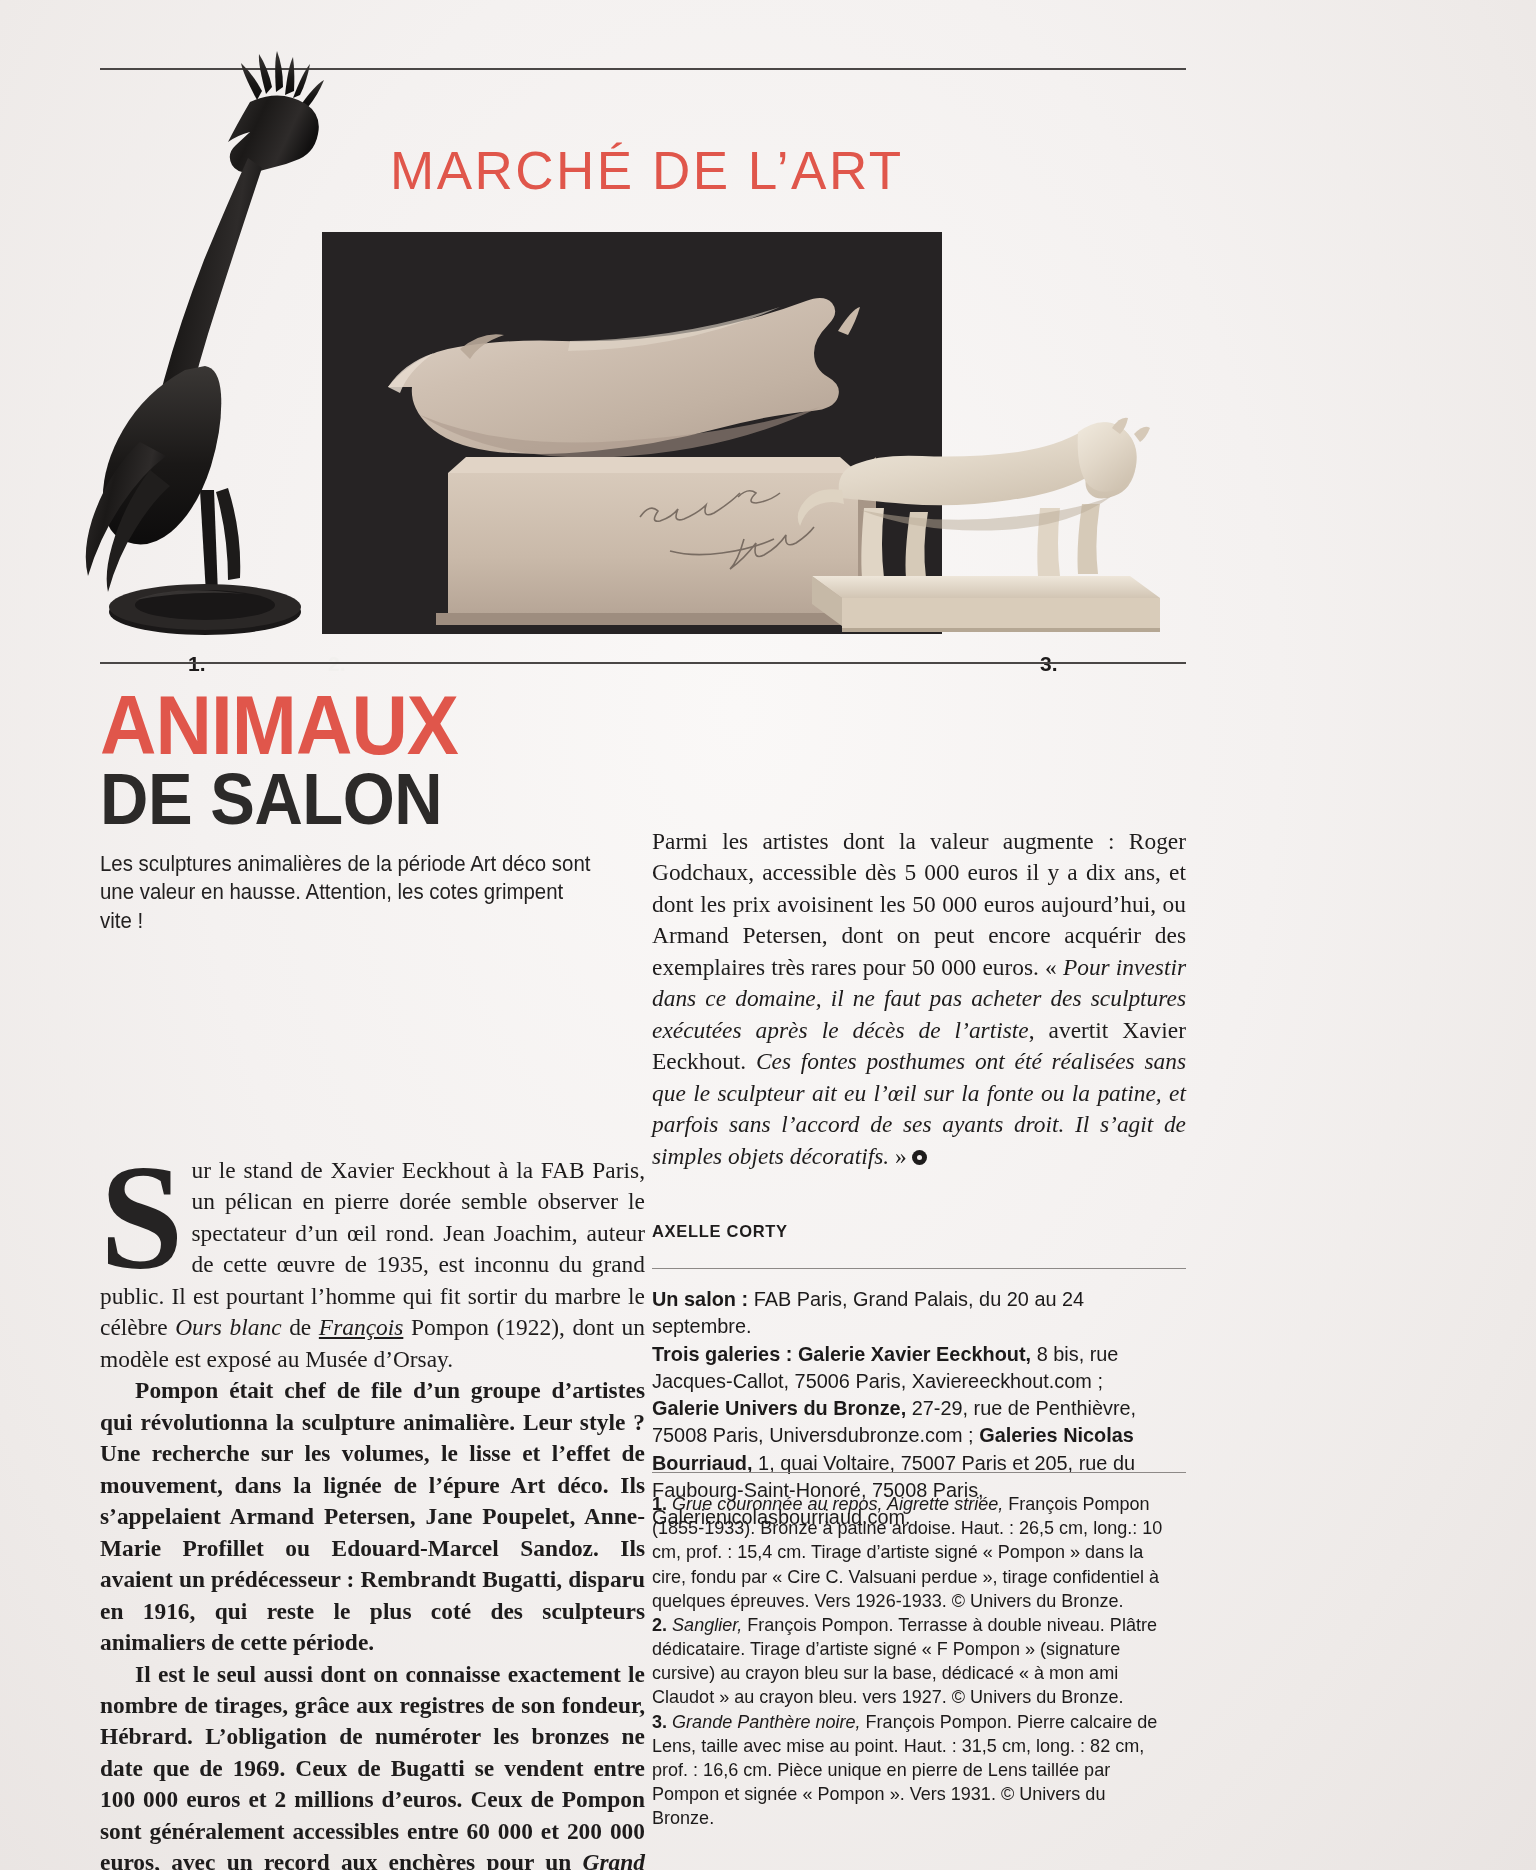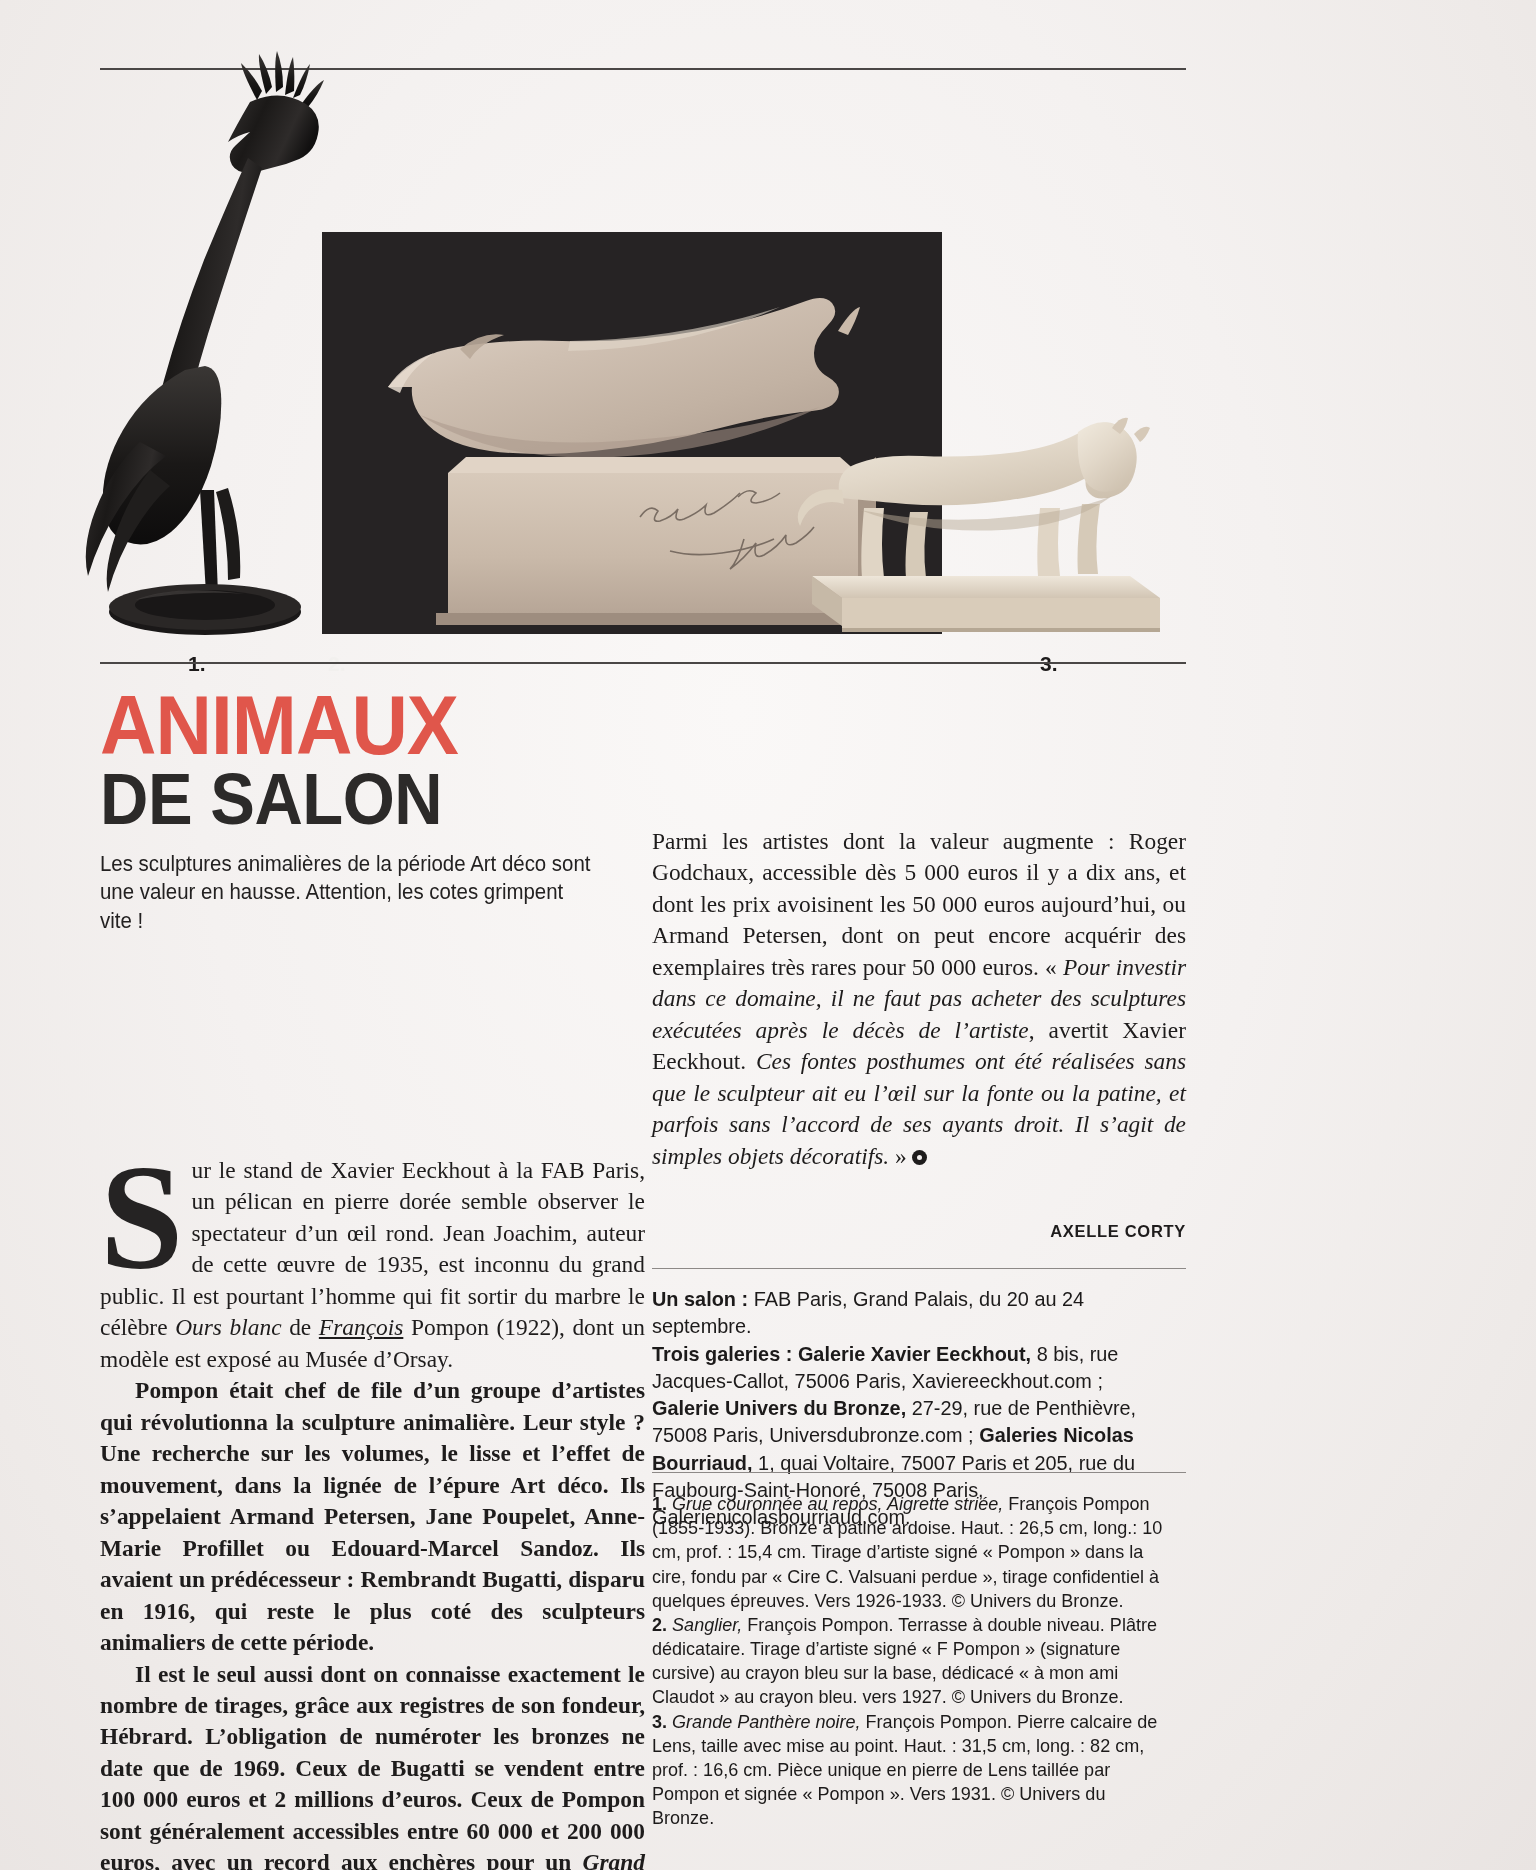--- a/index.html
+++ b/index.html
@@ -122,21 +122,20 @@
   .endmark{
     display:inline-block;width:15px;height:15px;border-radius:50%;
     background:#1e1c1c;position:relative;vertical-align:-1px;margin-left:5px;
   }
   .endmark::after{
     content:"";position:absolute;left:5px;top:5px;width:5px;height:5px;
     border-radius:50%;background:#f2efee;
   }
   .byline{
     position:absolute;left:652px;top:1222px;width:534px;
-    text-align:right;
     font-family:"Liberation Sans", sans-serif;
     font-weight:700;font-size:16.5px;letter-spacing:0.7px;
     color:#1e1c1c;
   }
 
   
   .infobox{
     position:absolute;left:652px;top:1285px;width:534px;
     font-family:"Liberation Sans", sans-serif;
     font-size:20.5px;line-height:1.33;
@@ -314,20 +313,21 @@
 
       <path d="M22 206 h318 l30 22 h-318z" fill="url(#stb)"></path>
       <path d="M22 206 v28 l30 22 v-28z" fill="#c6b9a7"></path>
       <path d="M52 228 h318 v30 h-318z" fill="#d9ccba"></path>
       <path d="M52 258 h318 l-0 4 h-318z" fill="#b5a794"></path>
     </svg>
     <div class="numlabel" style="left:940px;top:622px;">3.</div>
 
   </div>
 
+  <div class="kicker">MARCHÉ DE L’ART</div>
 
   <div class="rule-mid"></div>
 
   <div class="title-animaux">ANIMAUX</div>
   <div class="title-salon">DE SALON</div>
   <div class="standfirst">Les sculptures animalières de la période Art déco sont une valeur en hausse. Attention, les cotes grimpent vite !</div>
 
   <div class="col-left">
     <p>
       <span class="dropcap">S</span><span>ur le stand de Xavier Eeckhout à la FAB Paris, un pélican en pierre dorée semble observer le spectateur d’un œil rond. Jean Joachim, auteur de cette œuvre de 1935, est inconnu du grand public. Il est pourtant l’homme qui fit sortir du marbre le célèbre </span><span class="ital">Ours blanc</span><span> de </span><span class="uline">François</span><span> Pompon (1922), dont un modèle est exposé au Musée d’Orsay.</span>

